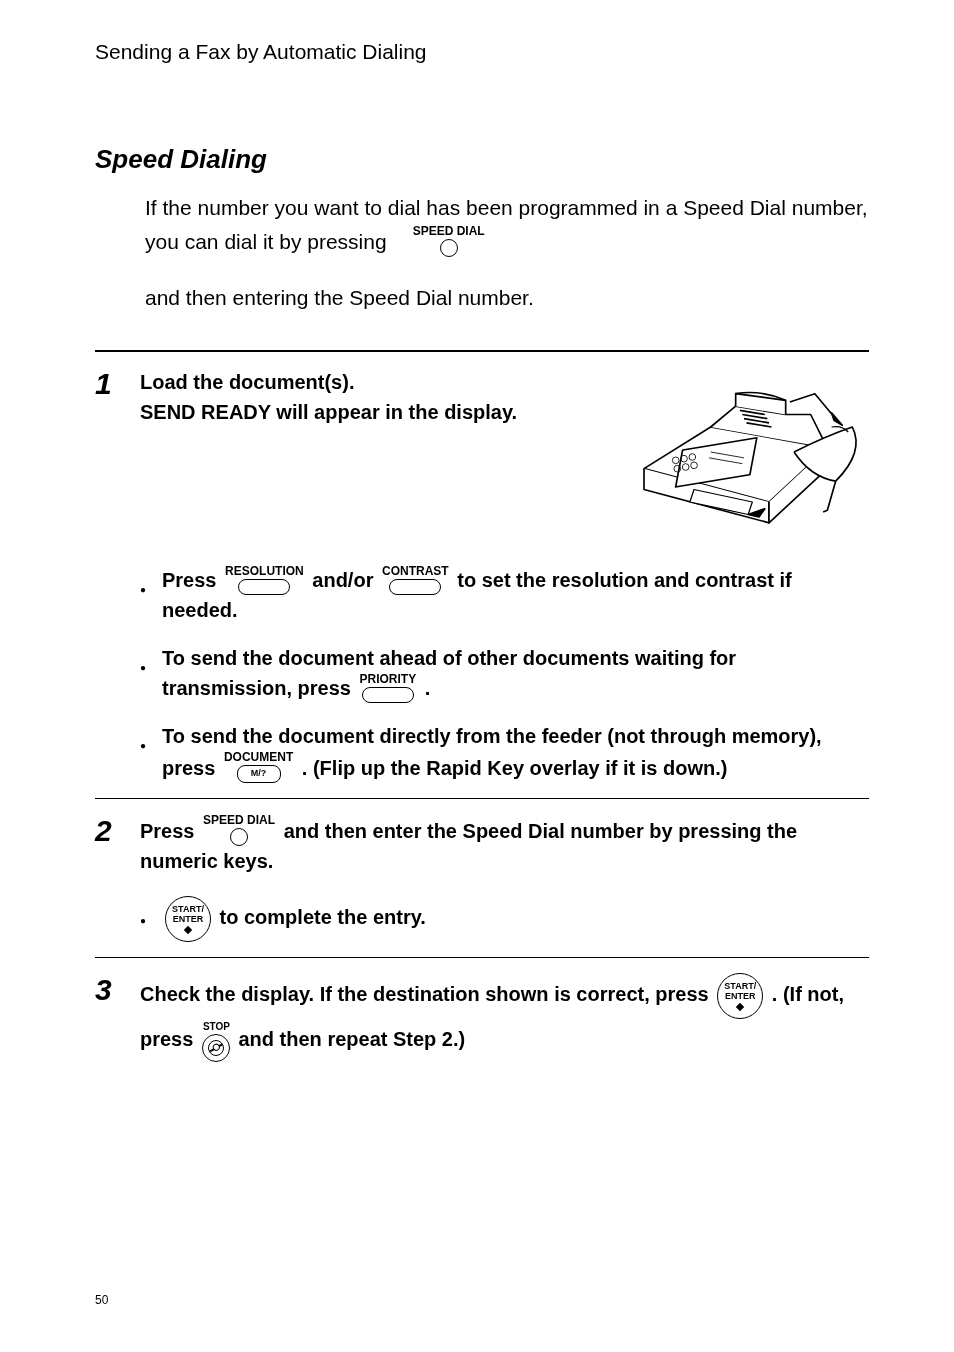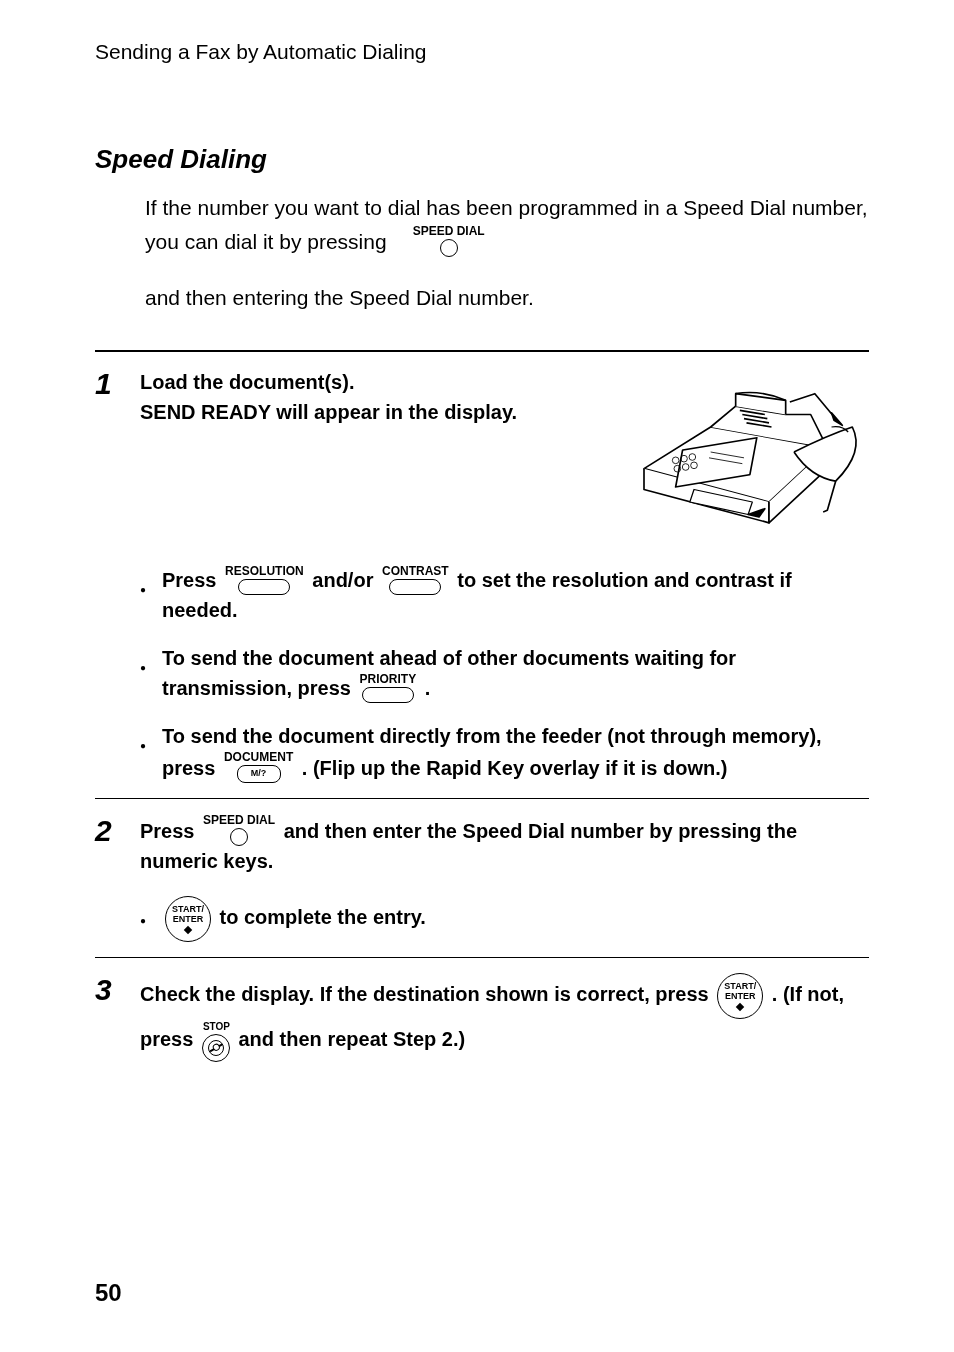--- a/index.html
+++ b/index.html
@@ -202,22 +202,22 @@
   width:5px;height:5px;
   border:1.5px solid #000;
   border-radius:50%;
   left:4px;top:-3px;
   background:#fff;
 }
 .page-number {
   position: absolute;
   bottom: 45px;
   left: 95px;
-  font-size: 24px;
-  font-weight: bold;
+  font-size: 12px;
+  font-weight: normal;
 }
 .fax-illus {
   width: 250px;
   flex-shrink: 0;
 }
 svg.fax { width: 250px; height: 170px; }
 .inline-txt { display: inline; font-weight: bold; }
 </style>
 </head>
 <body>

